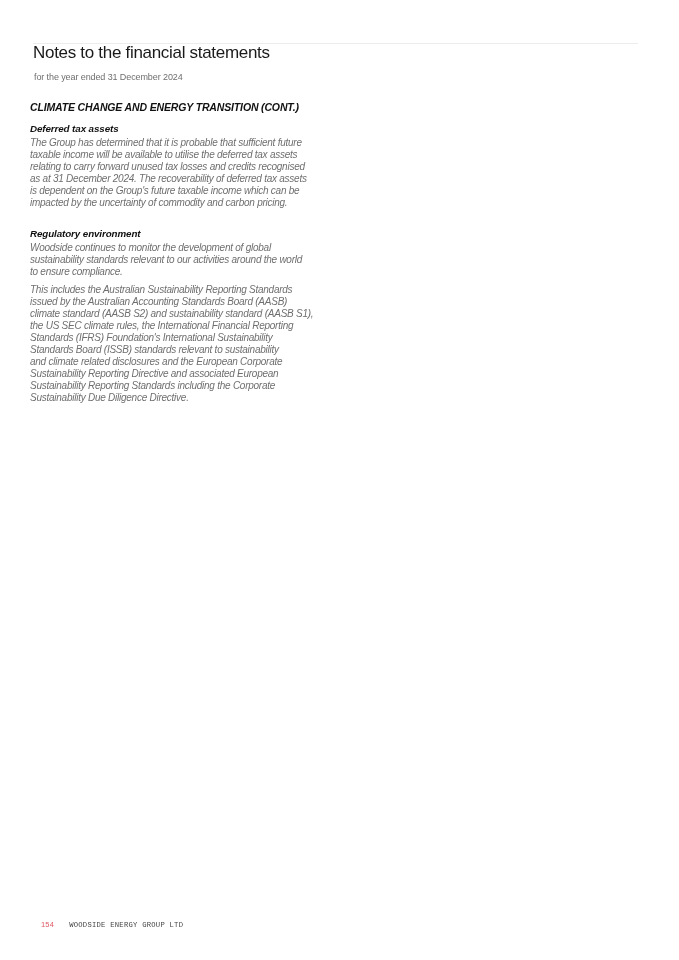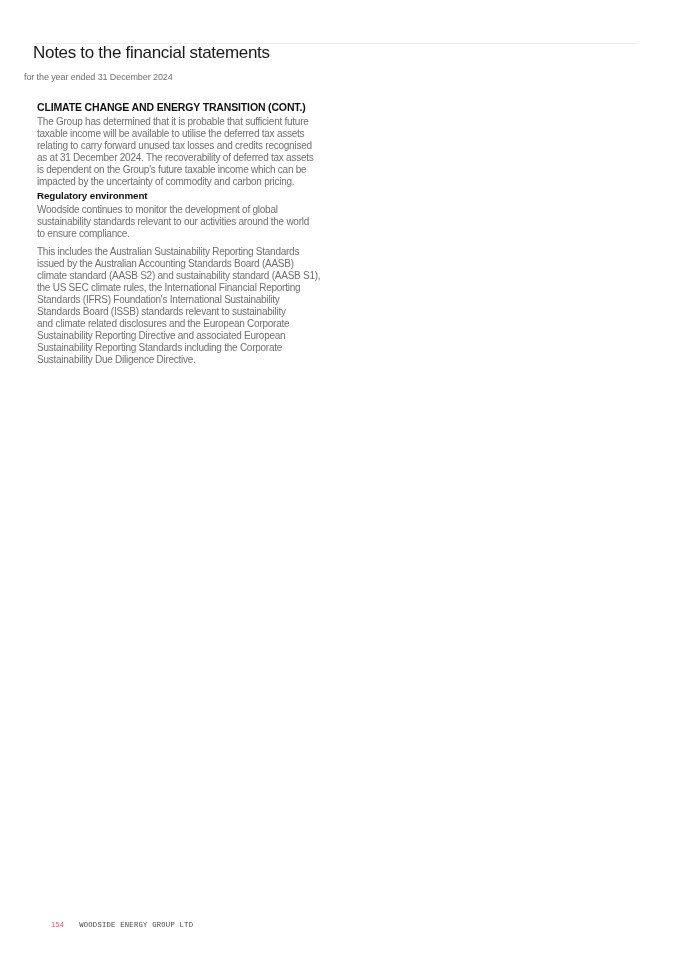--- a/index.html
+++ b/index.html
@@ -32,32 +32,33 @@
     left: 33px;
     top: 32px;
     font-size: 17px;
     line-height: 20px;
     font-weight: 400;
     letter-spacing: -0.3px;
     color: var(--heading-text);
   }
   .doc-subtitle {
     position: absolute;
-    left: 24px;
+    left: 34px;
     top: 71px;
     font-size: 9px;
     line-height: 12px;
     letter-spacing: -0.1px;
     color: var(--body-text);
   }
   .content {
     position: absolute;
-    left: 37px;
+    left: 30px;
     top: 101px;
     width: 320px;
+    font-style: italic;
   }
   .section-heading {
     margin: 0;
     font-size: 10.5px;
     line-height: 13px;
     font-weight: 700;
     letter-spacing: -0.15px;
     color: #111111;
   }
   .sub-heading {
@@ -70,24 +71,24 @@
   }
   .para {
     margin: 2px 0 0 0;
     font-size: 10px;
     line-height: 12px;
     letter-spacing: -0.25px;
     color: var(--body-text);
     white-space: pre-line;
   }
   .para + .para { margin-top: 6px; }
-  .gap-before-sub { margin-top: 1px; }
+  .gap-before-sub { margin-top: 18px; }
   .footer {
     position: absolute;
-    left: 51px;
+    left: 41px;
     top: 920px;
     display: flex;
     align-items: baseline;
     gap: 15px;
   }
   .page-number {
     font-size: 7.5px;
     line-height: 10px;
     letter-spacing: 0.2px;
     color: var(--accent);
@@ -108,20 +109,21 @@
   <div class="top-rule"></div>
 
   <h1 class="doc-title">Notes to the financial statements</h1>
 
   <div class="doc-subtitle">for the year ended 31 December 2024</div>
 
   <div class="content">
 
     <h2 class="section-heading">CLIMATE CHANGE AND ENERGY TRANSITION (CONT.)</h2>
 
+    <h3 class="sub-heading">Deferred tax assets</h3>
 
     <p class="para">The Group has determined that it is probable that sufficient future
 taxable income will be available to utilise the deferred tax assets
 relating to carry forward unused tax losses and credits recognised
 as at 31 December 2024. The recoverability of deferred tax assets
 is dependent on the Group's future taxable income which can be
 impacted by the uncertainty of commodity and carbon pricing.</p>
 
     <h3 class="sub-heading gap-before-sub">Regulatory environment</h3>
 

